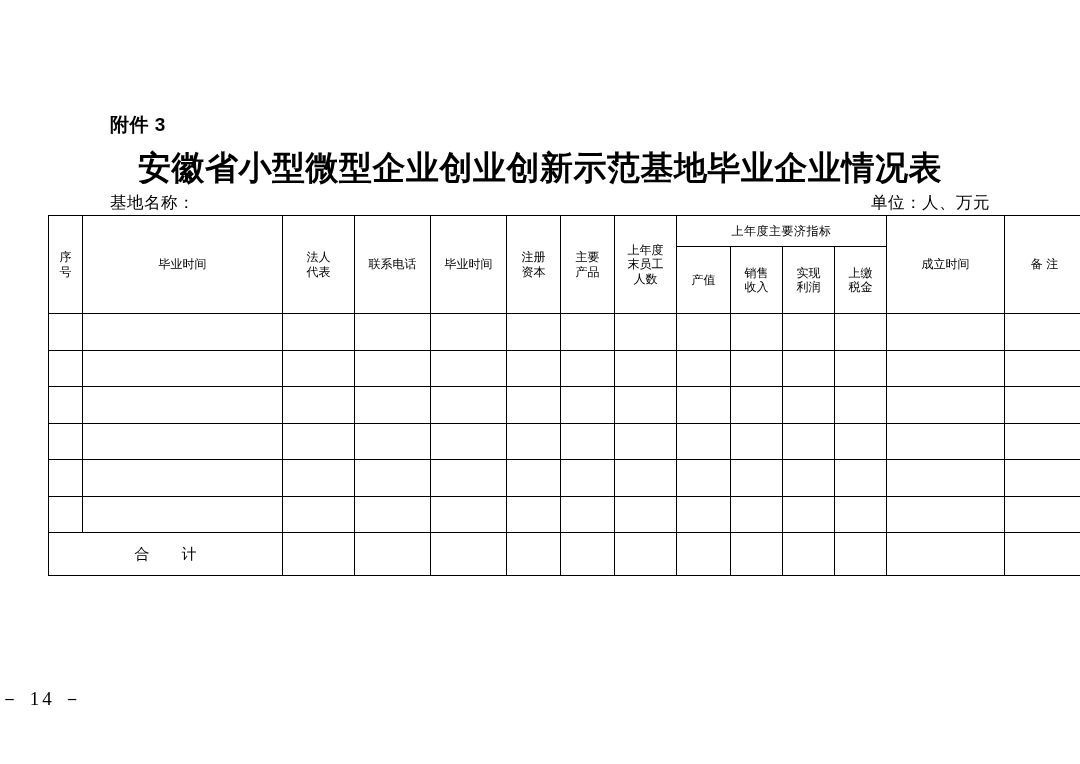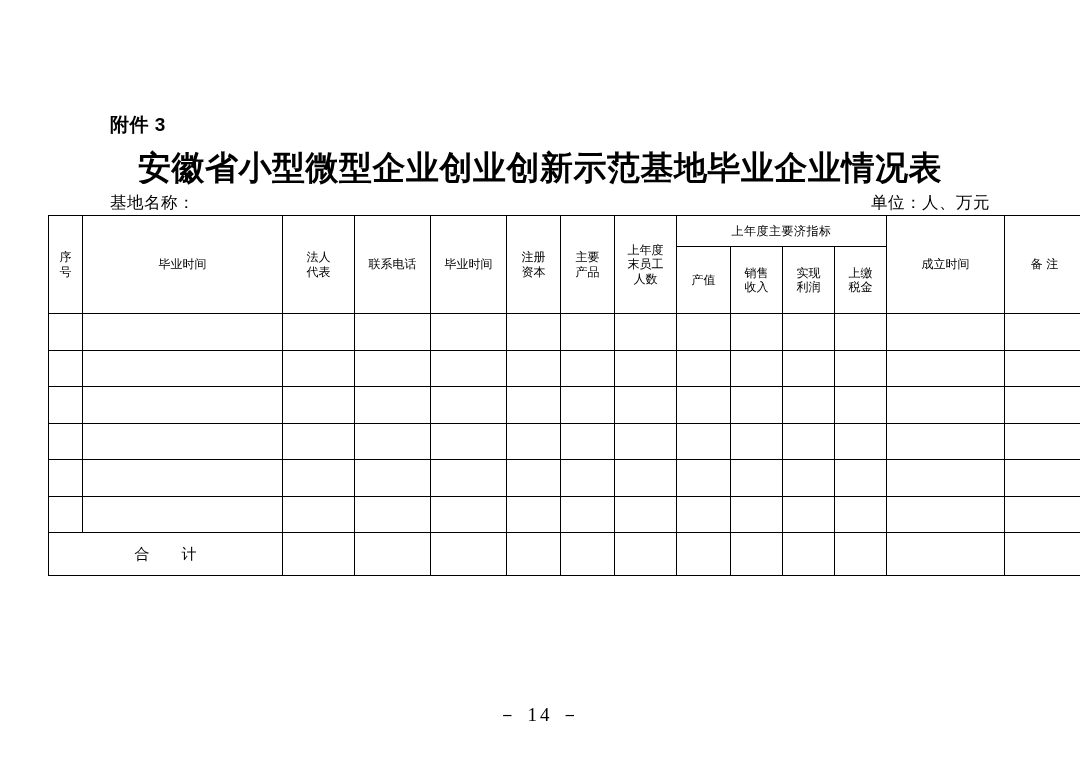--- a/index.html
+++ b/index.html
@@ -98,23 +98,22 @@
     height: 42px;
   }
   .total-label {
     letter-spacing: 14px;
     text-indent: 14px;
     font-size: 16px;
   }
   .page-number {
     position: absolute;
     left: 0;
-    top: 702px;
+    top: 686px;
     width: 1080px;
-    text-align: center;
     font-size: 19px;
     letter-spacing: 3px;
     font-family: "Liberation Serif", "DejaVu Serif", serif;
   }
 </style>
 </head>
 <body>
 
 <div class="page">
 

